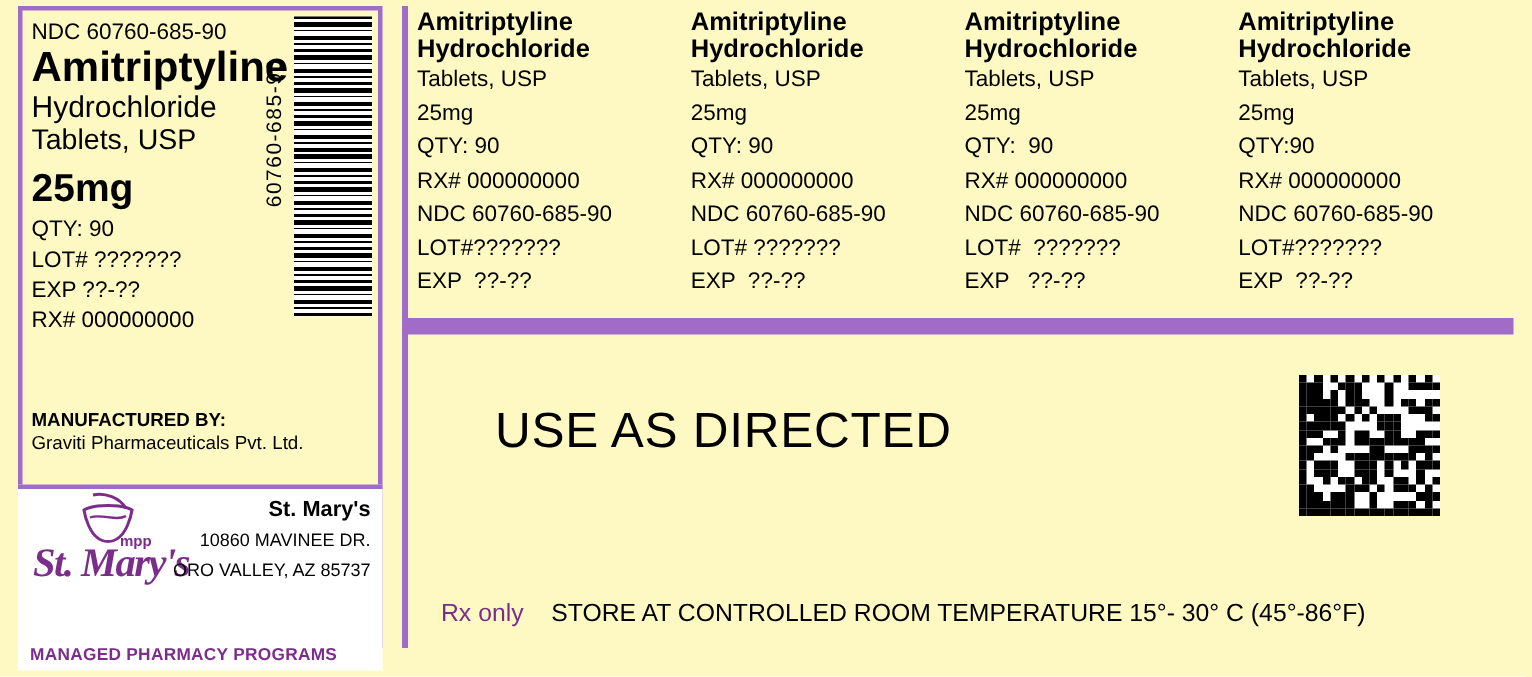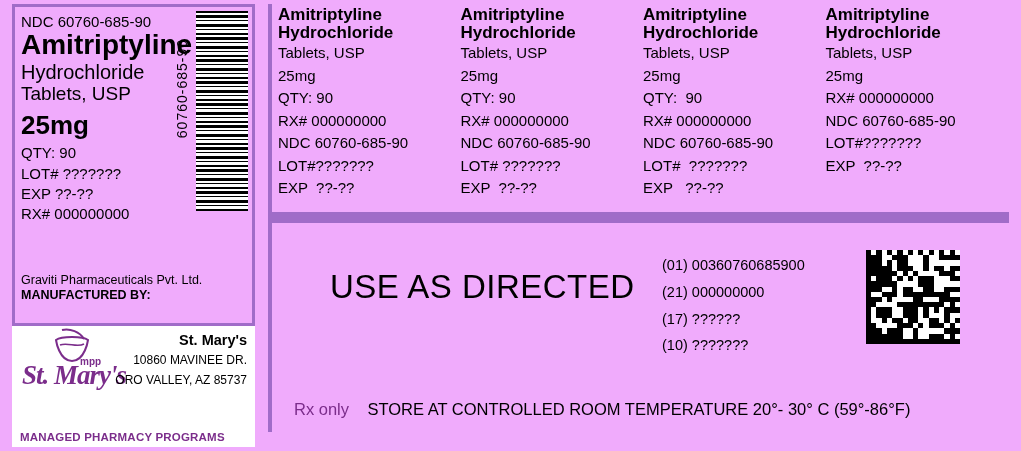--- a/index.html
+++ b/index.html
@@ -8,21 +8,21 @@
     background: #ffffff;
   }
   body {
     font-family: "Liberation Sans", sans-serif;
     color: #000000;
   }
   #label-sheet {
     position: relative;
     width: 1021px;
     height: 451px;
-    background: #f0abfc;
+    background: #fef9c3;
     overflow: hidden;
   }
 
   
   .main-label {
     position: absolute;
     left: 12px;
     top: 4px;
     width: 243px;
     height: 428px;
@@ -303,22 +303,22 @@
       <p class="drug-name">Amitriptyline</p>
       <p class="drug-salt">Hydrochloride</p>
       <p class="drug-form">Tablets, USP</p>
       <p class="strength">25mg</p>
       <p class="small-line">QTY:  90</p>
       <p class="small-line">LOT# ???????</p>
       <p class="small-line">EXP  ??-??</p>
       <p class="small-line">RX# 000000000</p>
 
       <div class="mfr-block">
+        <p class="mfr-line bold">MANUFACTURED BY:</p>
         <p class="mfr-line">Graviti Pharmaceuticals Pvt. Ltd.</p>
-        <p class="mfr-line bold">MANUFACTURED BY:</p>
       </div>
 
       <div class="barcode-area">
         <div class="barcode-bars"></div>
         <div class="barcode-number">60760-685-90</div>
       </div>
     </div>
   </div>
 
   <div class="pharmacy-band">
@@ -380,36 +380,31 @@
       <div class="p-line">NDC 60760-685-90</div>
       <div class="p-line">LOT#  ???????</div>
       <div class="p-line">EXP   ??-??</div>
     </div>
 
     <div class="panel">
       <div class="p-name">Amitriptyline</div>
       <div class="p-name">Hydrochloride</div>
       <div class="p-line">Tablets, USP</div>
       <div class="p-line">25mg</div>
+      <div class="p-line">QTY:90</div>
       <div class="p-line">RX# 000000000</div>
       <div class="p-line">NDC 60760-685-90</div>
       <div class="p-line">LOT#???????</div>
       <div class="p-line">EXP  ??-??</div>
     </div>
 
   </div>
 
   <div class="use-as-directed">USE AS DIRECTED</div>
 
-  <div class="gs1-block">
-    <div class="gs1-line">(01) 00360760685900</div>
-    <div class="gs1-line">(21) 000000000</div>
-    <div class="gs1-line">(17) ??????</div>
-    <div class="gs1-line">(10) ???????</div>
-  </div>
 
   <div class="datamatrix">
     <div class="dm-grid" id="dm">
         <i class="on"></i>
         <i></i>
         <i class="on"></i>
         <i></i>
         <i class="on"></i>
         <i></i>
         <i class="on"></i>
@@ -728,16 +723,16 @@
         <i class="on"></i>
         <i class="on"></i>
         <i class="on"></i>
         <i class="on"></i>
         <i class="on"></i>
       </div>
   </div>
 
   <div class="footer-row">
     <span class="rx-only">Rx only</span>
-    <span class="storage">STORE AT CONTROLLED ROOM TEMPERATURE 20°- 30° C (59°-86°F)</span>
+    <span class="storage">STORE AT CONTROLLED ROOM TEMPERATURE 15°- 30° C (45°-86°F)</span>
   </div>
 
 </div>
 
 </body></html>

